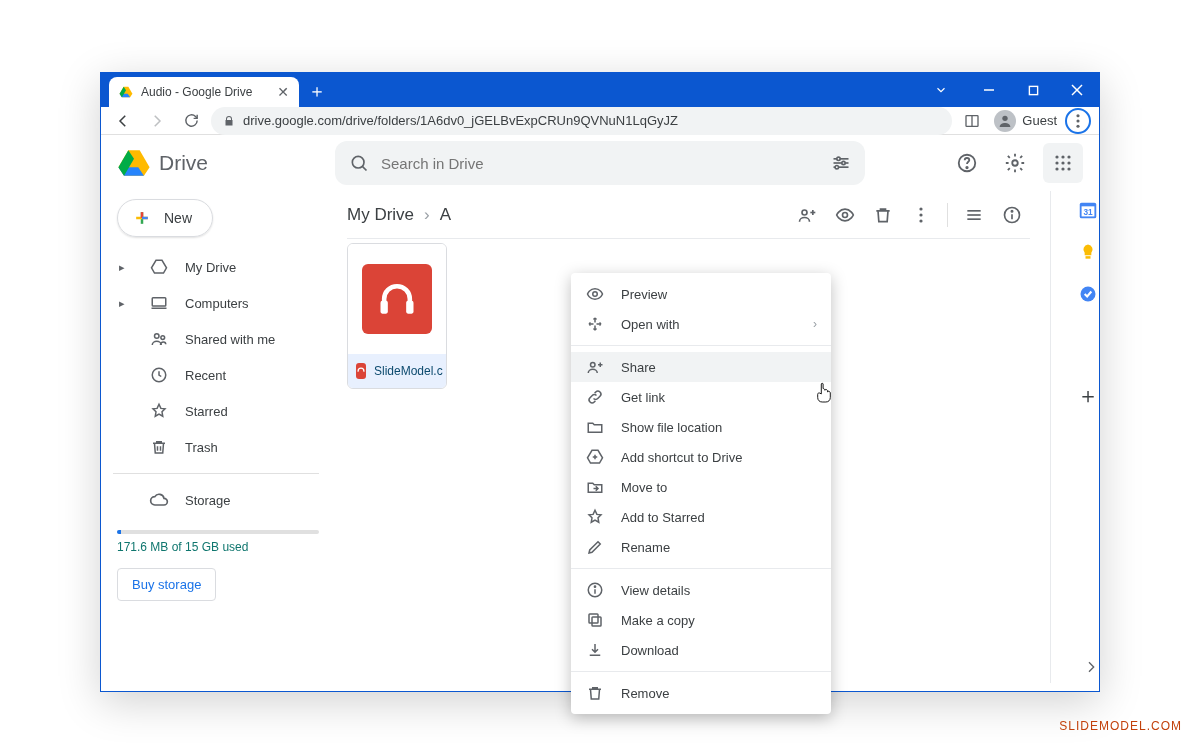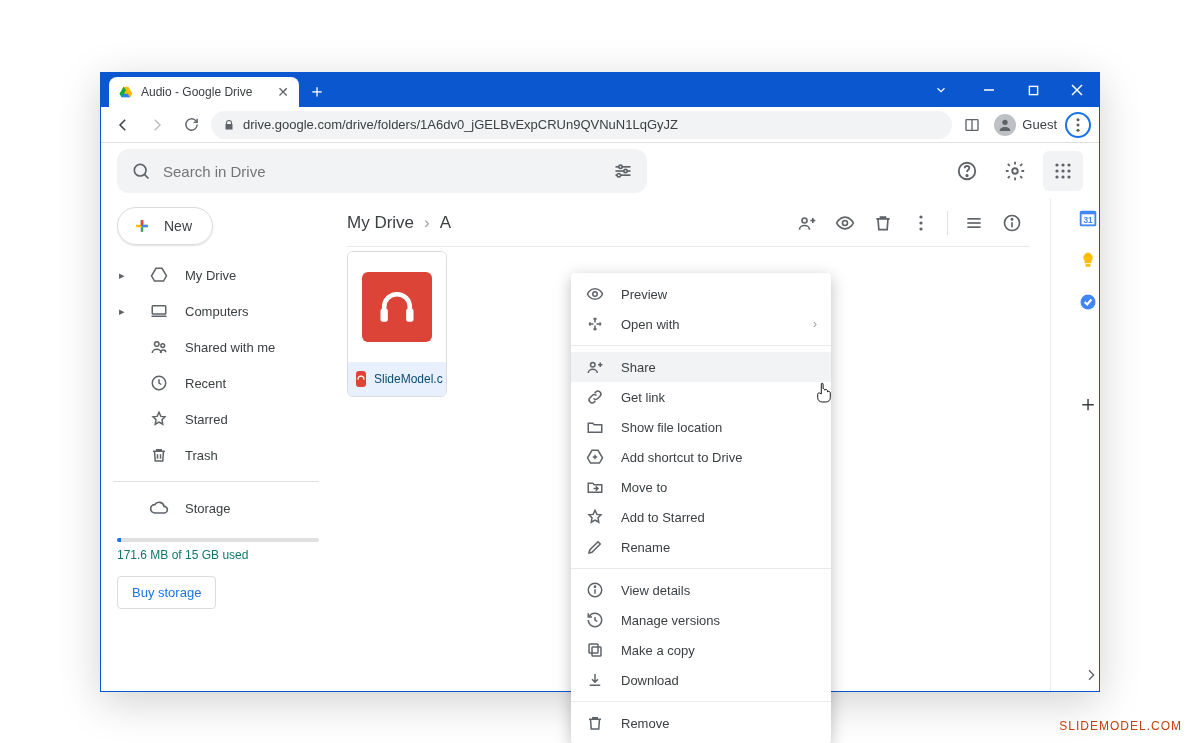--- a/index.html
+++ b/index.html
@@ -15,21 +15,21 @@
     background:#fff; height:30px; margin-left:4px; display:flex; align-items:center;
     padding:0 10px; border-radius:8px 8px 0 0; font-size:12px; color:#3c4043; gap:8px; min-width:190px;
   }
   .tab .favicon { width:14px; height:14px; }
   .tab .close { margin-left:auto; color:#5f6368; font-size:14px; cursor:pointer; }
   .newtab { width:28px; height:28px; display:flex; align-items:center;justify-content:center; color:#fff; font-size:18px; cursor:pointer; margin-left:4px; margin-bottom:2px;}
   .win-controls { display:flex; align-items:center; height:100%; }
   .win-controls .ctrl { width:44px; height:100%; display:flex; align-items:center; justify-content:center; color:#fff; cursor:pointer; }
   .chev { margin-right:4px; }
   
-  .urlbar { height:36px; display:flex; align-items:center; padding:0 8px; gap:6px; border-bottom:1px solid #e0e0e0;}
+  .urlbar { height:28px; display:flex; align-items:center; padding:0 8px; gap:6px; border-bottom:1px solid #e0e0e0;}
   .urlbar .nav { width:28px; height:28px; display:flex; align-items:center;justify-content:center; border-radius:50%; color:#5f6368; cursor:pointer;}
   .url-field { flex:1; display:flex; align-items:center; background:#f1f3f4; border-radius:14px; height:28px; padding:0 12px; font-size:13px; color:#3c4043; gap:8px;}
   .url-field .lock { color:#5f6368; font-size:12px;}
   .url-right { display:flex; align-items:center; gap:8px; }
   .guest { display:flex; align-items:center; gap:6px; color:#3c4043; font-size:13px;}
   .avatar-circle { width:22px; height:22px; border-radius:50%; background:#bdc1c6; display:flex;align-items:center;justify-content:center; }
   .menu-dots { width:26px; height:26px; border:2px solid #1a73e8; border-radius:50%; display:flex;align-items:center;justify-content:center; color:#5f6368; cursor:pointer;}
   
   .drive-header { height:56px; display:flex; align-items:center; padding:0 16px; gap:8px;}
   .drive-logo { display:flex; align-items:center; gap:8px; width:210px;}
@@ -181,20 +181,28 @@
           <svg width="4" height="14" viewBox="0 0 4 16" fill="#5f6368">
             <circle cx="2" cy="2" r="1.8"></circle>
             <circle cx="2" cy="8" r="1.8"></circle>
             <circle cx="2" cy="14" r="1.8"></circle>
           </svg>
         </div>
     </div>
   </div>
 
   <div class="drive-header">
+    <div class="drive-logo">
+      <svg width="34" height="34" viewBox="0 0 24 24">
+          <path d="M8 3h8l7 12-4 6H5l-4-6z" fill="#ffba00"></path>
+          <path d="M1 15l4 6h14l-4-6z" fill="#2684fc"></path>
+          <path d="M8 3L1 15l4 6 7-12z" fill="#00ac47"></path>
+        </svg>
+      <span class="txt">Drive</span>
+    </div>
     <div class="search">
       <svg width="20" height="20" viewBox="0 0 24 24" fill="none" stroke="#5f6368" stroke-width="2">
           <circle cx="11" cy="11" r="7"></circle>
           <line x1="21" y1="21" x2="16" y2="16"></line>
         </svg>
       <input placeholder="Search in Drive" style="">
       <span class="sliders">
           <svg width="20" height="20" viewBox="0 0 24 24" fill="none" stroke="#5f6368" stroke-width="2">
             <line x1="3" y1="7" x2="21" y2="7"></line>
             <line x1="3" y1="12" x2="21" y2="12"></line>
@@ -523,30 +531,20 @@
             <circle cx="12" cy="12" r="9"></circle>
             <line x1="12" y1="11" x2="12" y2="17"></line>
             <circle cx="12" cy="7.5" r=".8" fill="#5f6368"></circle>
           </svg>
         </span>
         <span>View details</span>
       </div>
     <div class="ctx-item">
         <span class="cic">
           <svg width="18" height="18" viewBox="0 0 24 24" fill="none" stroke="#5f6368" stroke-width="2">
-            <path d="M3 12a9 9 0 109-9 9 9 0 00-8 5"></path>
-            <path d="M3 3v5h5"></path>
-            <path d="M12 8v4l3 2"></path>
-          </svg>
-        </span>
-        <span>Manage versions</span>
-      </div>
-    <div class="ctx-item">
-        <span class="cic">
-          <svg width="18" height="18" viewBox="0 0 24 24" fill="none" stroke="#5f6368" stroke-width="2">
             <rect x="8" y="8" width="12" height="12" rx="1"></rect>
             <rect x="4" y="4" width="12" height="12" rx="1"></rect>
           </svg>
         </span>
         <span>Make a copy</span>
       </div>
     <div class="ctx-item">
         <span class="cic">
           <svg width="18" height="18" viewBox="0 0 24 24" fill="none" stroke="#5f6368" stroke-width="2">
             <path d="M12 4v10M8 11l4 4 4-4M5 19h14"></path>

